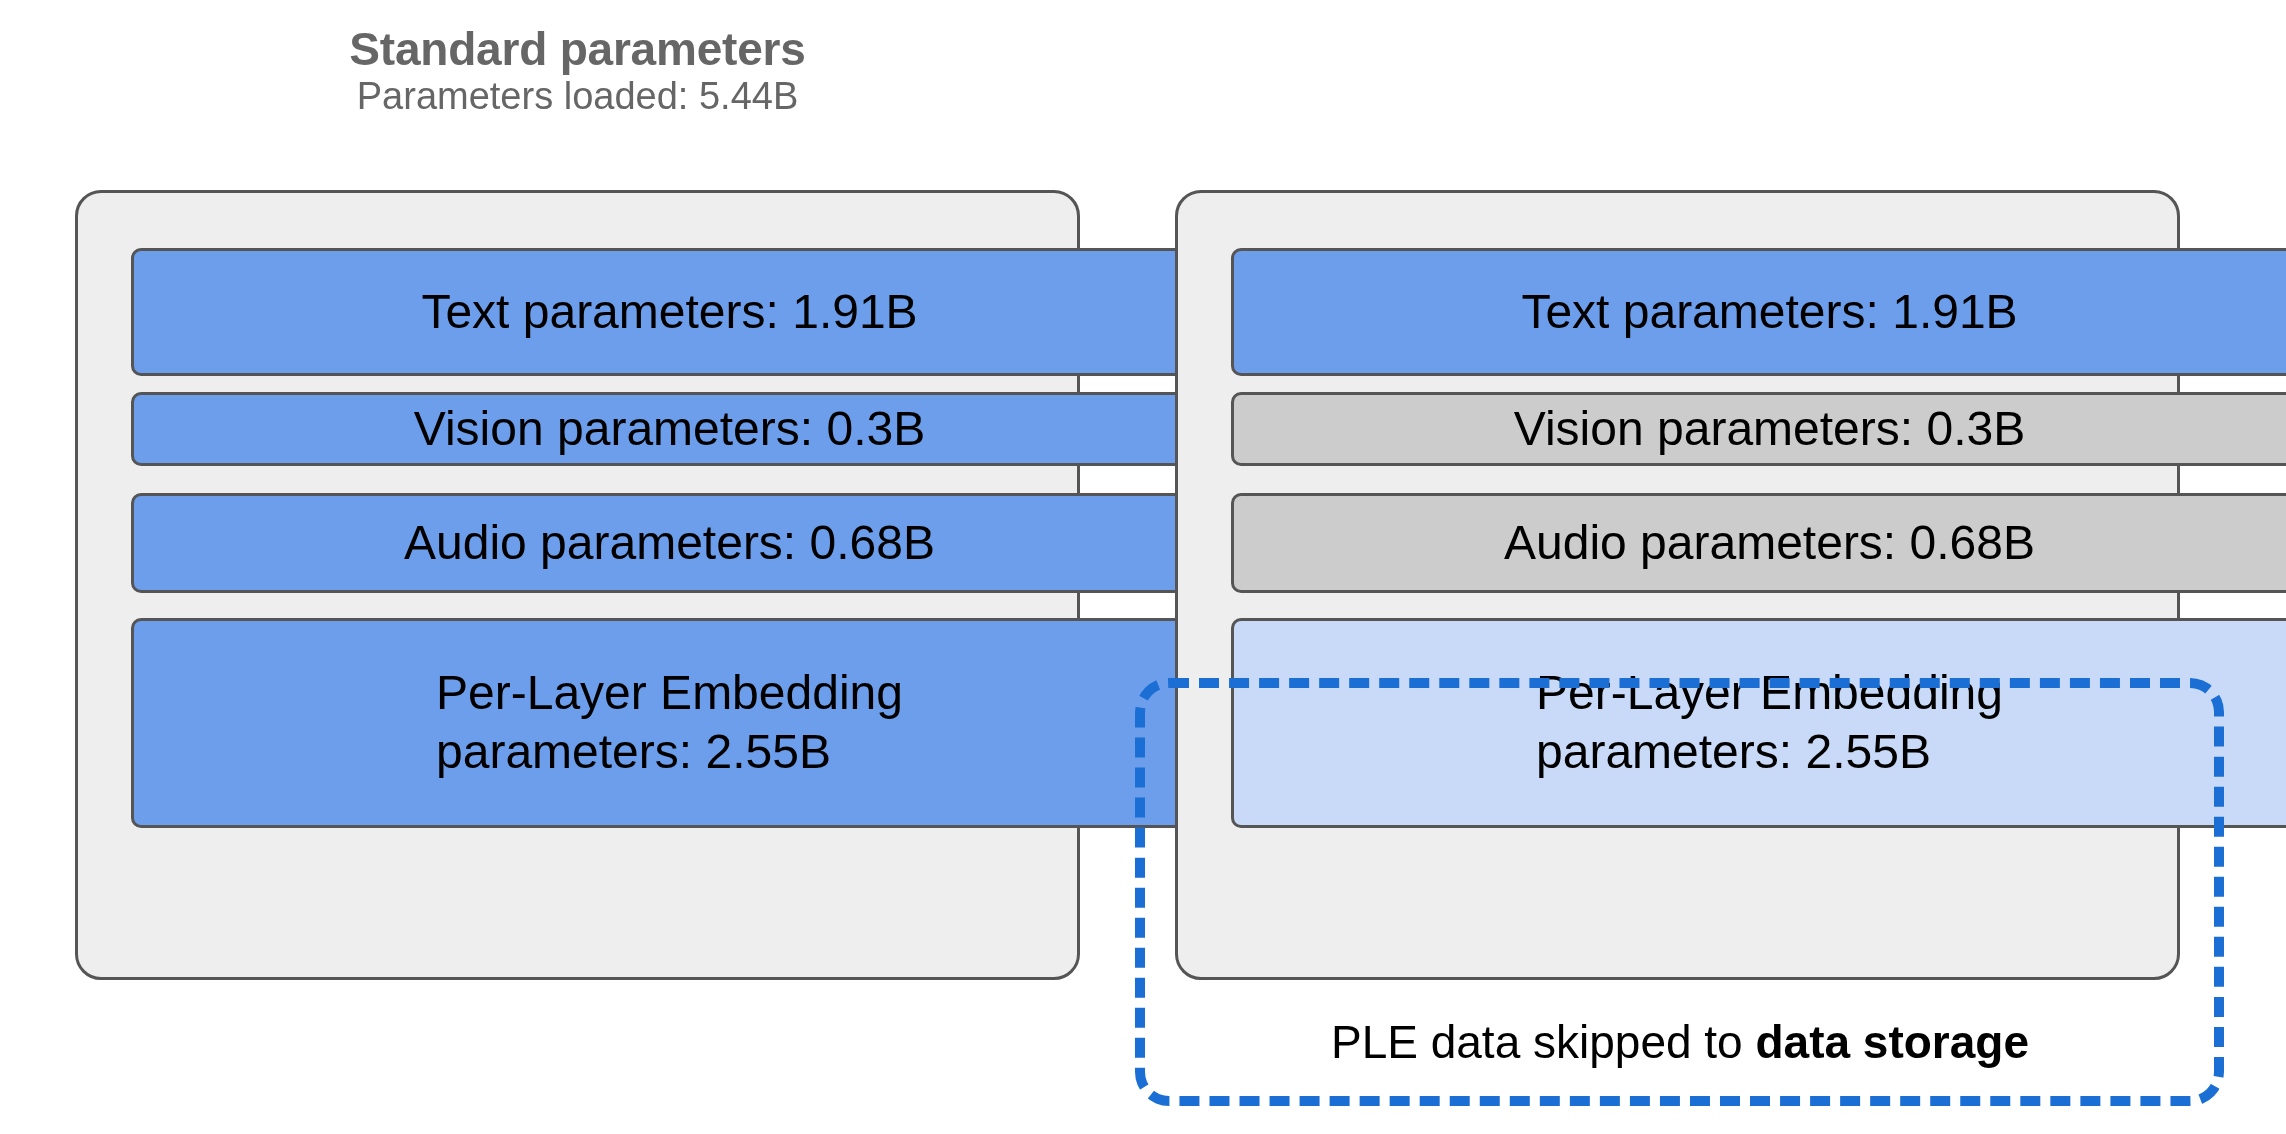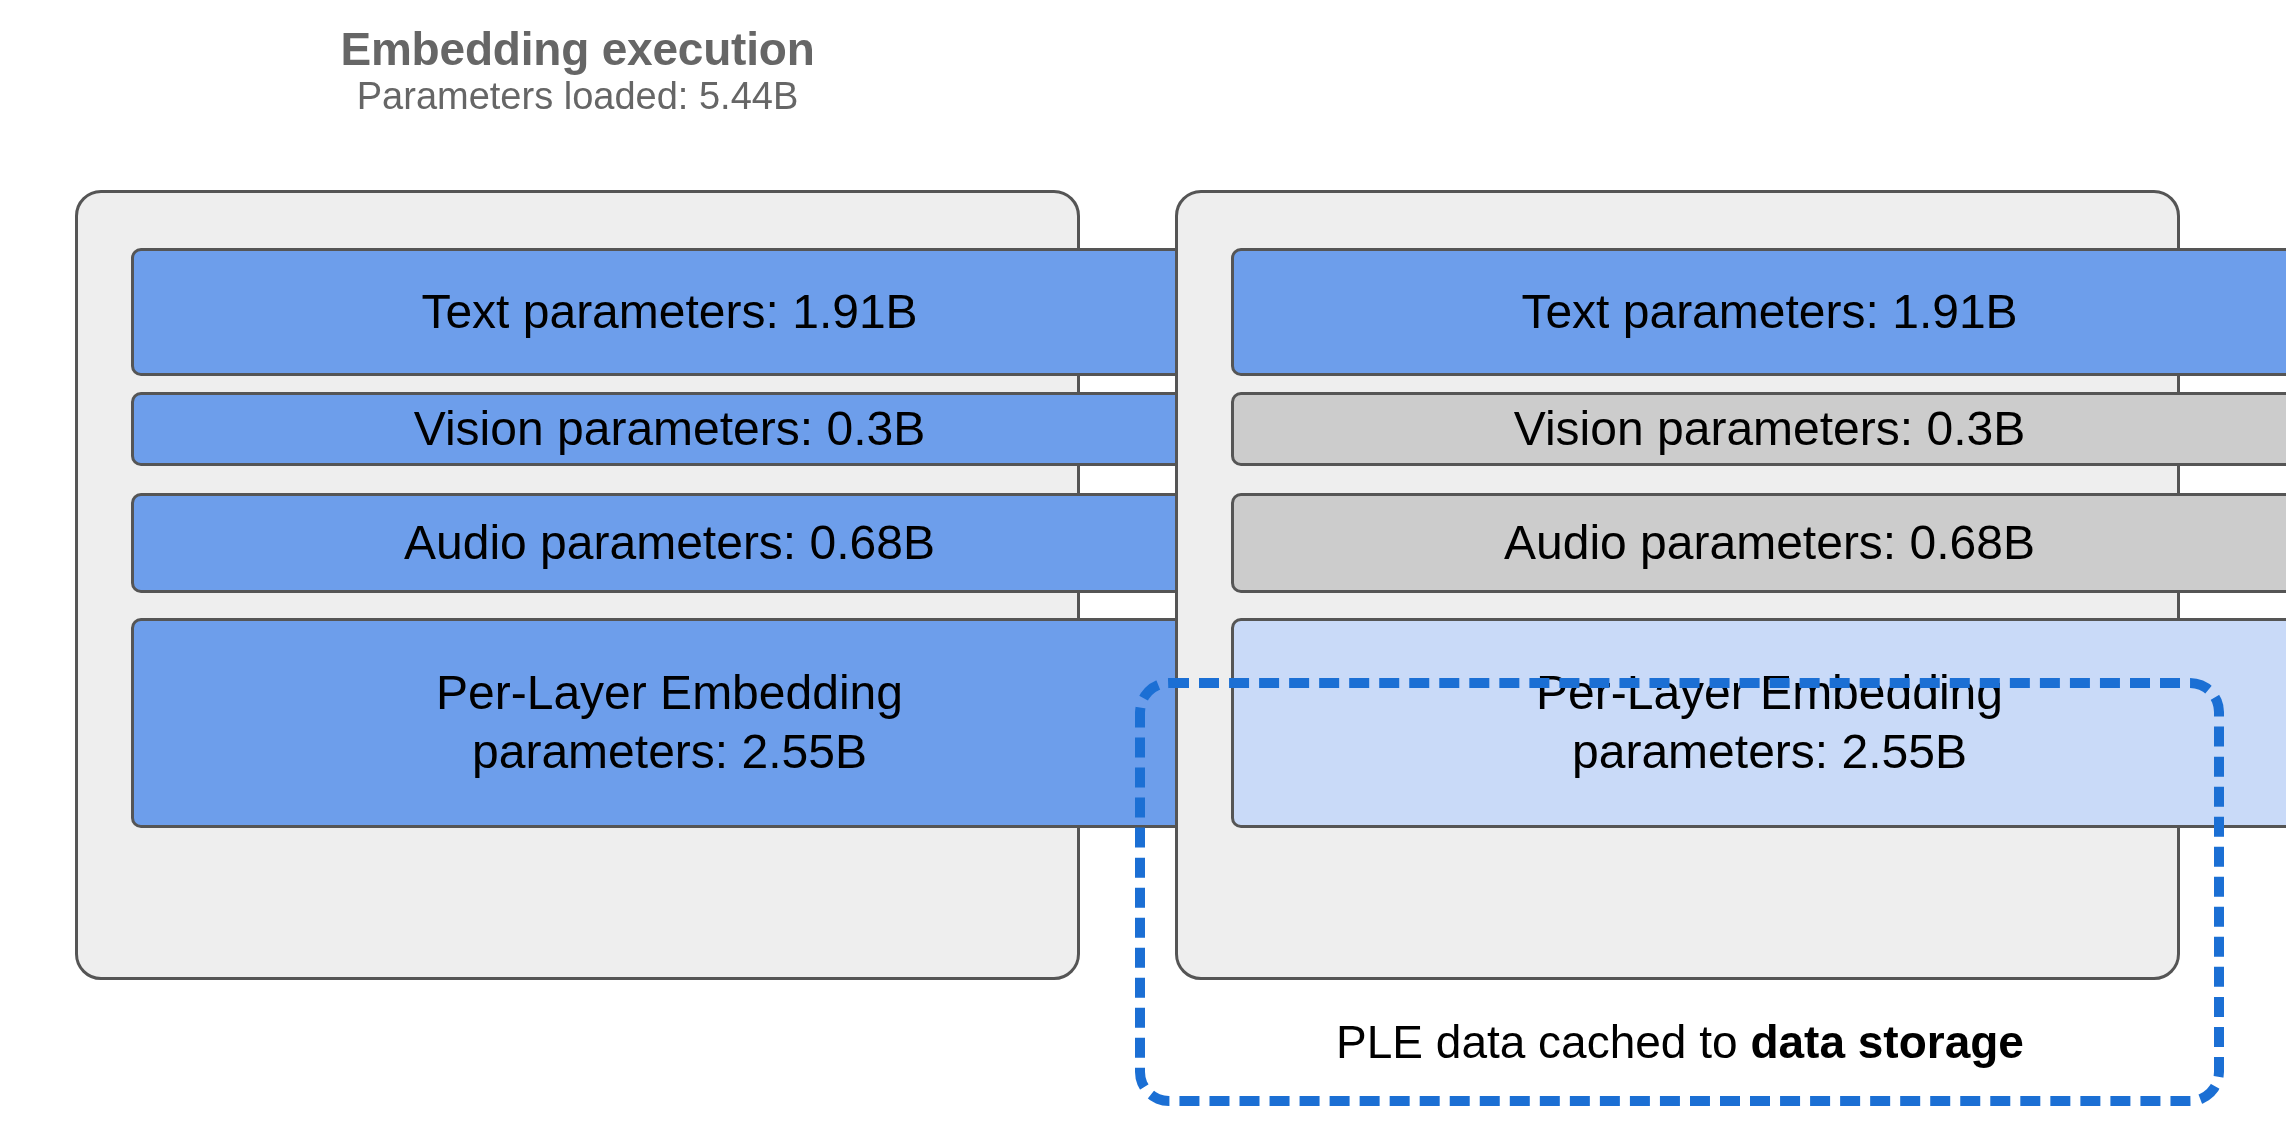--- a/index.html
+++ b/index.html
@@ -59,21 +59,20 @@
 
   
   .block {
     position: absolute;
     border: 3px solid #555555;
     border-radius: 10px;
     box-sizing: border-box;
     display: flex;
     align-items: center;
     justify-content: center;
-    text-align: center;
     color: #000000;
     font-size: 48px;
     line-height: 1.22;
     left: 53px;
     width: 1077px;
   }
   .block.blue   { background: #6d9eeb; }
   .block.grey   { background: #cccccc; }
   .block.palest { background: #c9daf8; }
 
@@ -107,21 +106,21 @@
     white-space: nowrap;
   }
   #cache-caption b { font-weight: bold; }
 </style>
 </head>
 <body>
 
 <div class="canvas">
 
   <div class="col-head" id="head-left">
-    <div class="col-title">Embedding execution</div>
+    <div class="col-title">Standard parameters</div>
     <div class="col-sub"><span>Parameters loaded: </span><span>5.44B</span></div>
   </div>
 
   <div class="col-head" id="head-right">
   </div>
 
   <div class="panel" id="panel-left">
     <div class="block blue b-text">Text parameters: 1.91B</div>
     <div class="block blue b-vision">Vision parameters: 0.3B</div>
     <div class="block blue b-audio">Audio parameters: 0.68B</div>
@@ -140,15 +139,15 @@
     <div class="block palest b-ple">
       <div>
         <div>Per-Layer Embedding</div>
         <div>parameters: 2.55B</div>
       </div>
     </div>
   </div>
 
   <div id="cache-callout"></div>
 
-  <div id="cache-caption"><span>PLE data cached to </span><b>data storage</b></div>
+  <div id="cache-caption"><span>PLE data skipped to </span><b>data storage</b></div>
 
 </div>
 
 </body></html>

